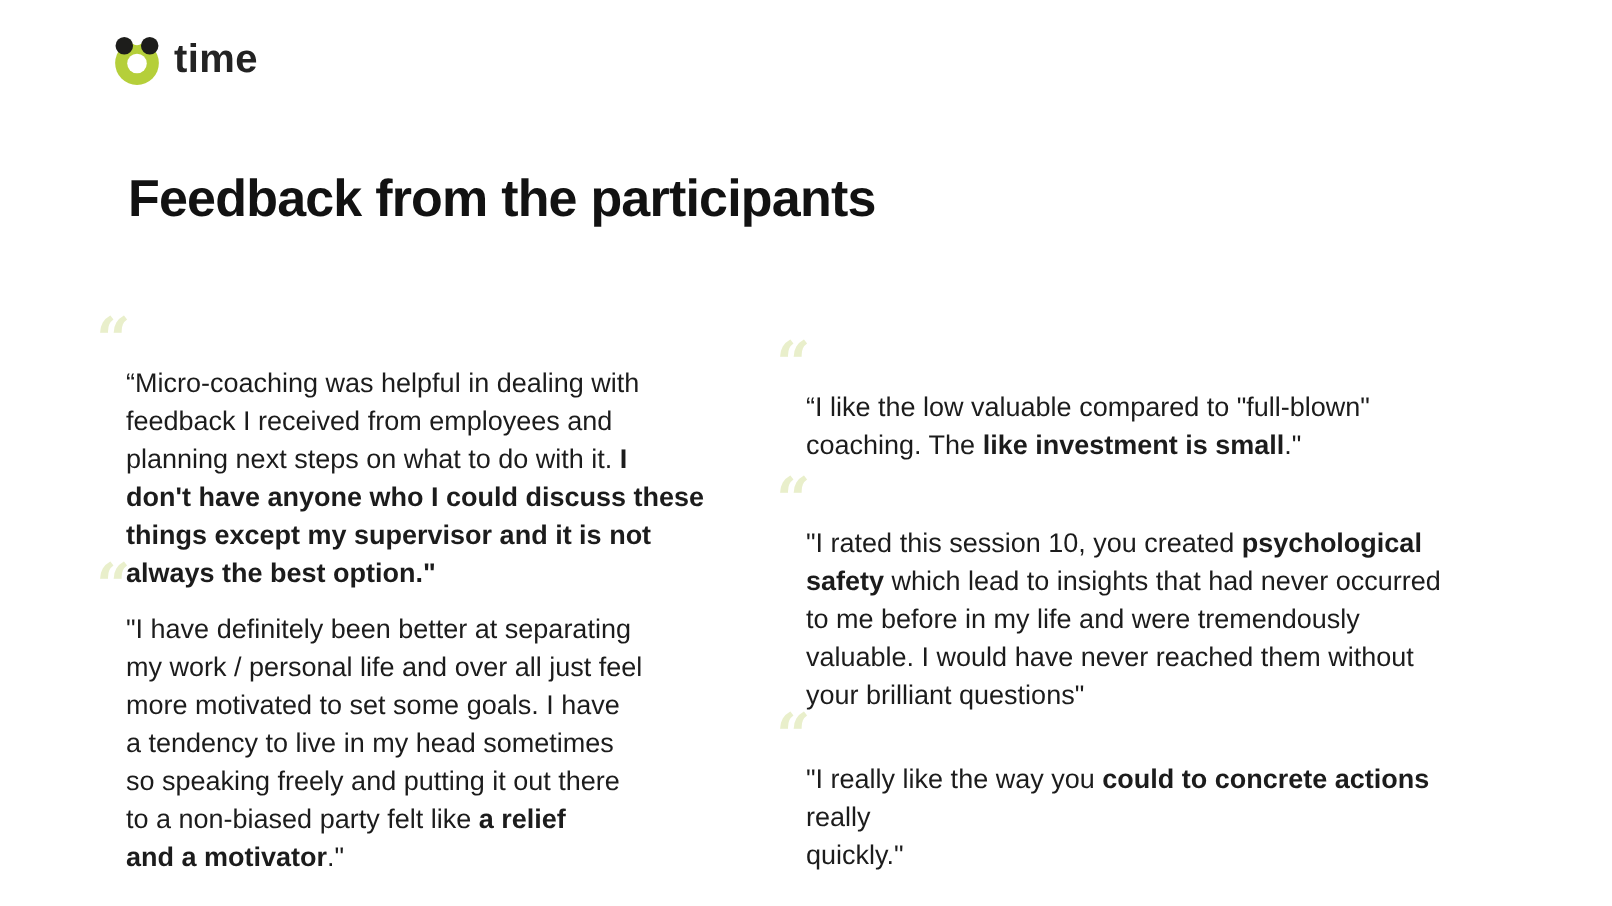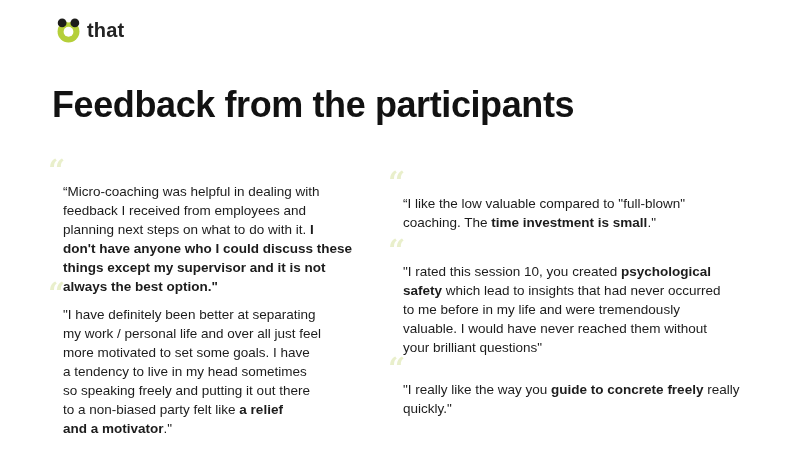--- a/index.html
+++ b/index.html
@@ -4,21 +4,21 @@
 <style>
   html,body{margin:0;padding:0;background:#ffffff;}
   .slide{
     position:relative;width:806px;height:453px;background:#ffffff;
     overflow:hidden;font-family:"Liberation Sans",sans-serif;
   }
   .logo{position:absolute;left:56px;top:18px;display:flex;align-items:center;gap:6px;}
   .logo svg{width:25px;height:25px;display:block;}
   .logo-text{font-size:20px;font-weight:bold;color:#232323;letter-spacing:0.2px;}
   .title{
-    position:absolute;left:52px;top:84px;font-size:36px;font-weight:bold;
+    position:absolute;left:64px;top:84px;font-size:26px;font-weight:bold;
     color:#121212;letter-spacing:-0.4px;
   }
   .subtitle{position:absolute;left:58px;top:120px;font-size:13.5px;color:#a6a6a6;}
   .quote{position:absolute;}
   .qmark{
     display:block;font-family:"DejaVu Serif",serif;font-weight:bold;
     font-size:30px;line-height:16px;height:14px;color:#e9efcb;
   }
   .qtext{
     margin:5px 0 0 15px;font-size:13.5px;line-height:19px;color:#1c1c1c;
@@ -37,21 +37,21 @@
 <div class="slide">
 
   <div class="logo">
     <svg viewBox="0 0 24 24" aria-hidden="true">
       <circle cx="12" cy="13" r="10.5" fill="#b5cf3a"></circle>
       <circle cx="12" cy="1.2" r="3.2" fill="#ffffff"></circle>
       <circle cx="5.9" cy="4.7" r="4.2" fill="#1d1d1b"></circle>
       <circle cx="18.1" cy="4.7" r="4.2" fill="#1d1d1b"></circle>
       <circle cx="12" cy="13.2" r="4.7" fill="#ffffff"></circle>
     </svg>
-    <span class="logo-text">that</span>
+    <span class="logo-text">time</span>
   </div>
 
   <div class="title">Feedback from the participants</div>
 
   <div class="quote" id="lq1">
     <span class="qmark">“</span>
     <div class="qtext"><span>“Micro-coaching was helpful in dealing with
 feedback I received from employees and
 planning next steps on what to do with it. </span><b>I
 don't have anyone who I could discuss these
@@ -66,31 +66,31 @@
 more motivated to set some goals. I have
 a tendency to live in my head sometimes
 so speaking freely and putting it out there
 to a non-biased party felt like </span><b>a relief
 and a motivator</b><span>."</span></div>
   </div>
 
   <div class="quote" id="rq1">
     <span class="qmark">“</span>
     <div class="qtext"><span>“I like the low valuable compared to "full-blown"
-coaching. The </span><b>time investment is small</b><span>."</span></div>
+coaching. The </span><b>like investment is small</b><span>."</span></div>
   </div>
 
   <div class="quote" id="rq2">
     <span class="qmark">“</span>
     <div class="qtext"><span>"I rated this session 10, you created </span><b>psychological
 safety</b><span> which lead to insights that had never occurred
 to me before in my life and were tremendously
 valuable. I would have never reached them without
 your brilliant questions"</span></div>
   </div>
 
   <div class="quote" id="rq3">
     <span class="qmark">“</span>
-    <div class="qtext"><span>"I really like the way you </span><b>guide to concrete freely</b><span> really
+    <div class="qtext"><span>"I really like the way you </span><b>could to concrete actions</b><span> really
 quickly."</span></div>
   </div>
 
 </div>
 
 </body></html>

